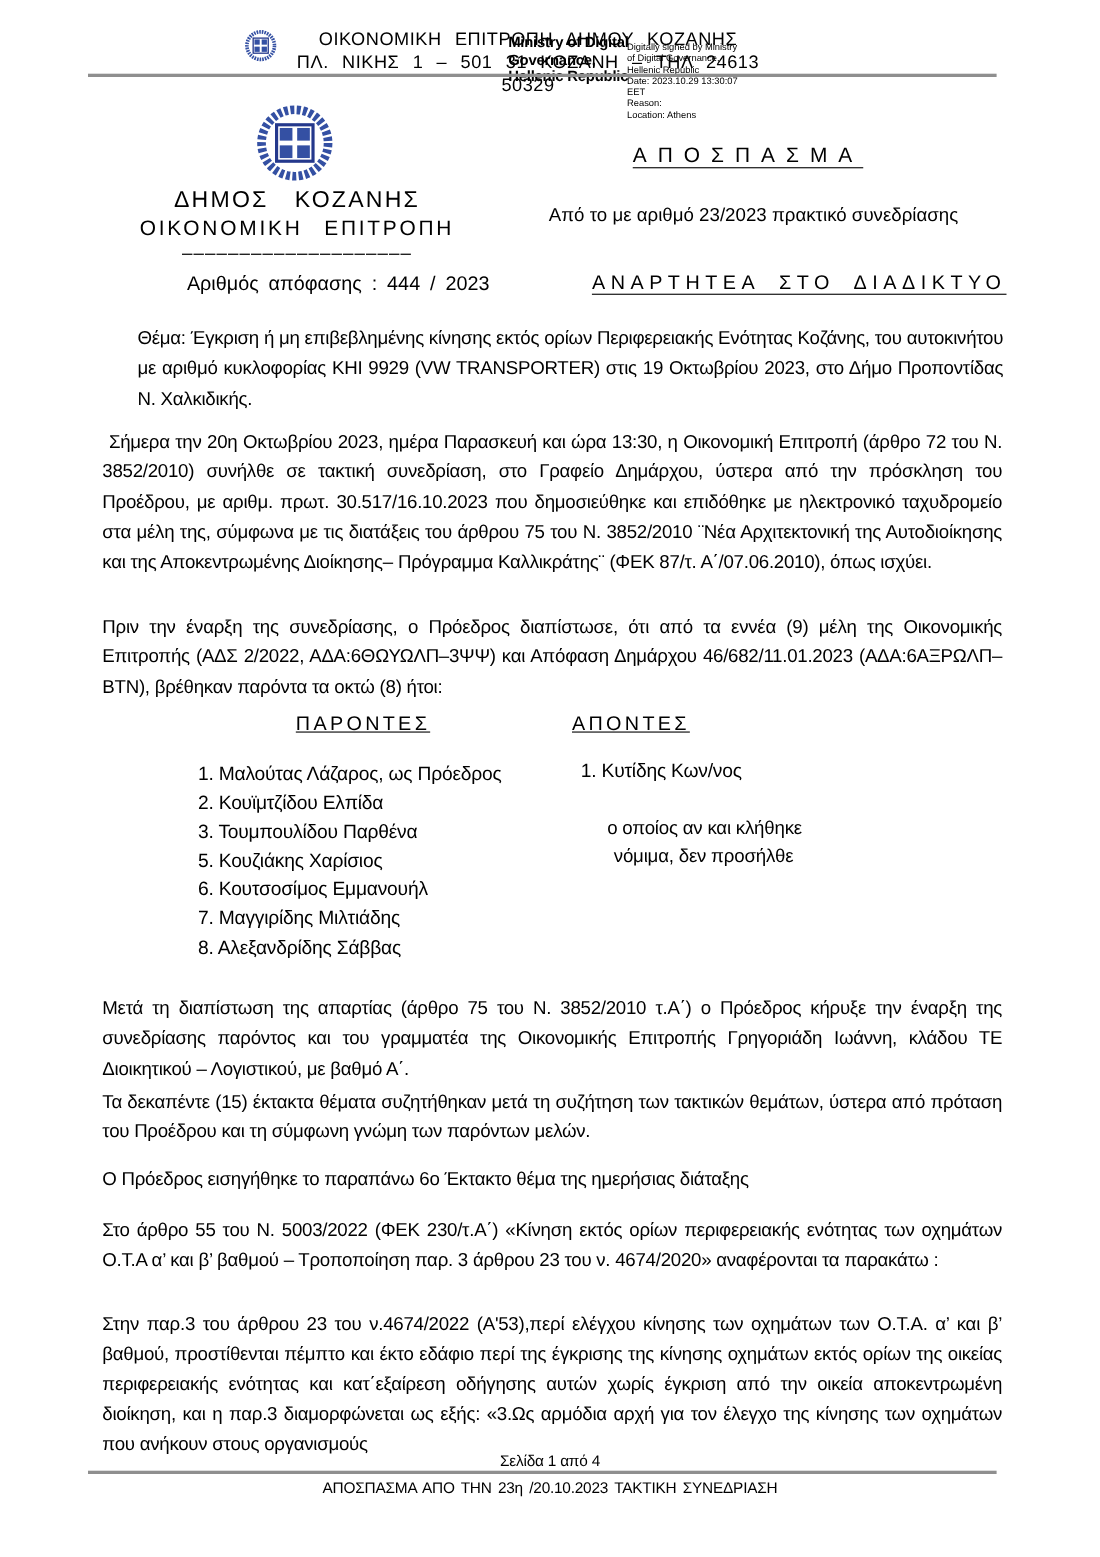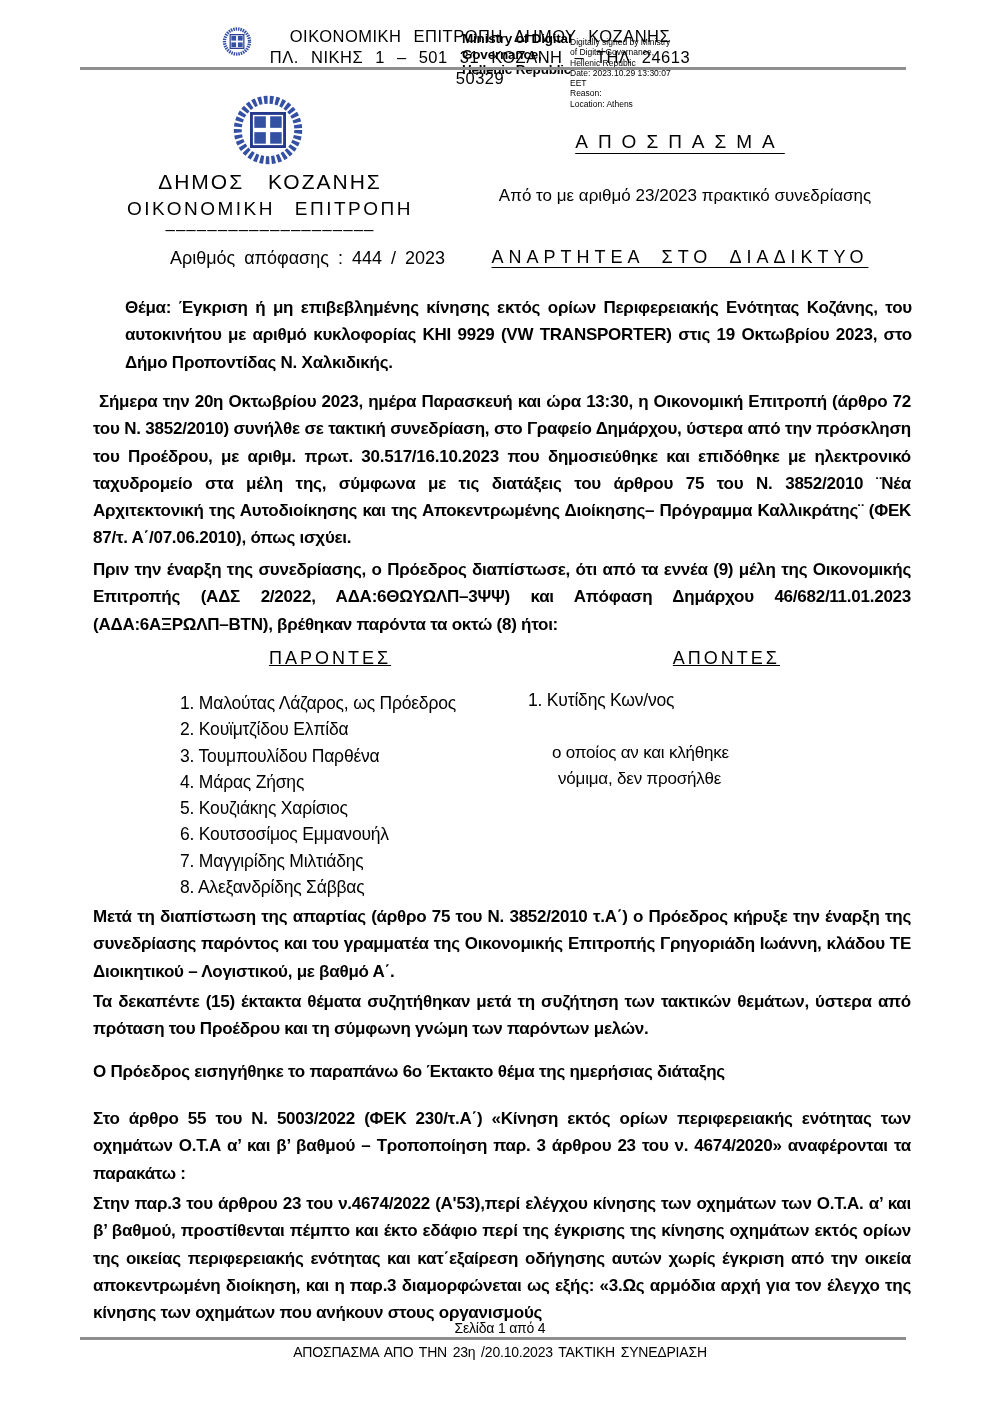--- a/index.html
+++ b/index.html
@@ -23,36 +23,36 @@
   .emblem-big{left:232px;top:92px;width:72px;height:76px;}
   .emblem-small{left:222px;top:26px;width:30px;height:31px;}
   .org-line1{left:95px;top:170px;width:350px;text-align:center;font-size:21px;letter-spacing:2px;word-spacing:16px;}
   .org-line2{left:95px;top:198px;width:350px;text-align:center;font-size:19px;letter-spacing:2.5px;word-spacing:12px;}
   .org-divider{left:95px;top:220px;width:350px;text-align:center;font-size:17px;letter-spacing:1px;}
   .org-decision{left:95px;top:248px;width:350px;text-align:right;font-size:18px;word-spacing:4px;}
   
   .t-apospasma{left:480px;top:131px;width:400px;text-align:center;font-size:19px;letter-spacing:10px;
     text-decoration:underline;text-underline-offset:5px;}
   .t-minutes{left:455px;top:186px;width:460px;text-align:center;font-size:17px;}
-  .t-anartitea{left:445px;top:247px;width:470px;text-align:center;font-size:18px;letter-spacing:5px;word-spacing:8px;
+  .t-anartitea{left:445px;top:247px;width:470px;text-align:right;font-size:18px;letter-spacing:5px;word-spacing:8px;
     text-decoration:underline;text-underline-offset:4px;}
   
-  .para{left:93px;width:818px;font-size:17px;line-height:27.3px;text-align:justify;letter-spacing:-.25px;font-weight:bold;}
+  .para{left:93px;width:818px;font-size:17px;line-height:27.3px;text-align:justify;letter-spacing:-.25px;}
   .subject{left:125px;top:294px;width:787px;}
   .p1{top:388px;text-indent:6px;}
   .p2{top:556px;}
   .p3{top:903px;}
   .p4{top:988px;}
   .p5{top:1058px;text-align:left;}
   .p6{top:1105px;}
   .p7{top:1190px;}
   
   .att-h{font-size:18px;letter-spacing:3px;text-decoration:underline;}
   .att-h-present{left:180px;top:648px;width:300px;text-align:center;}
-  .att-h-absent{left:520px;top:648px;width:260px;text-align:right;}
+  .att-h-absent{left:520px;top:648px;width:260px;text-align:left;}
   .att-list{left:180px;top:690px;width:330px;font-size:17.5px;line-height:26.3px;letter-spacing:-.2px;}
   .att-absent-item{left:528px;top:690px;width:280px;font-size:17.5px;letter-spacing:-.2px;}
   .att-note1{left:552px;top:743px;width:260px;font-size:17px;letter-spacing:-.2px;}
   .att-note2{left:558px;top:769px;width:260px;font-size:17px;letter-spacing:-.2px;}
   
   .ftr{left:0;width:1000px;text-align:center;letter-spacing:-.2px;}
   .ftr1{top:1344px;font-size:14px;word-spacing:2px;}
   .ftr2{top:1320px;font-size:14px;}
 </style>
 </head>
@@ -113,21 +113,20 @@
 
   <div class="abs para p1">Σήμερα την 20η Οκτωβρίου 2023, ημέρα Παρασκευή και ώρα 13:30, η Οικονομική Επιτροπή (άρθρο 72 του Ν. 3852/2010) συνήλθε σε τακτική συνεδρίαση, στο Γραφείο Δημάρχου, ύστερα από την πρόσκληση του Προέδρου, με αριθμ. πρωτ. 30.517/16.10.2023 που δημοσιεύθηκε και επιδόθηκε με ηλεκτρονικό ταχυδρομείο στα μέλη της, σύμφωνα με τις διατάξεις του άρθρου 75 του Ν. 3852/2010 ¨Νέα Αρχιτεκτονική της Αυτοδιοίκησης και της Αποκεντρωμένης Διοίκησης– Πρόγραμμα Καλλικράτης¨ (ΦΕΚ 87/τ. Α΄/07.06.2010), όπως ισχύει.</div>
   <div class="abs para p2">Πριν την έναρξη της συνεδρίασης, ο Πρόεδρος διαπίστωσε, ότι από τα εννέα (9) μέλη της Οικονομικής Επιτροπής (ΑΔΣ 2/2022, ΑΔΑ:6ΘΩΥΩΛΠ–3ΨΨ) και Απόφαση Δημάρχου 46/682/11.01.2023 (ΑΔΑ:6ΑΞΡΩΛΠ–ΒΤΝ), βρέθηκαν παρόντα τα οκτώ (8) ήτοι:</div>
 
   <div class="abs att-h att-h-present">ΠΑΡΟΝΤΕΣ</div>
   <div class="abs att-h att-h-absent">ΑΠΟΝΤΕΣ</div>
   <div class="abs att-list">
     <div>1. Μαλούτας Λάζαρος, ως Πρόεδρος</div>
     <div>2. Κουϊμτζίδου Ελπίδα</div>
     <div>3. Τουμπουλίδου Παρθένα</div>
-    <div>4. Μάρας Ζήσης</div>
     <div>5. Κουζιάκης  Χαρίσιος</div>
     <div>6. Κουτσοσίμος Εμμανουήλ</div>
     <div>7. Μαγγιρίδης Μιλτιάδης</div>
     <div>8. Αλεξανδρίδης Σάββας</div>
   </div>
   <div class="abs att-absent-item">1. Κυτίδης Κων/νος</div>
   <div class="abs att-note1">ο οποίος αν και κλήθηκε</div>
   <div class="abs att-note2">νόμιμα, δεν προσήλθε</div>
 
   <div class="abs para p3">Μετά τη διαπίστωση της απαρτίας (άρθρο 75 του Ν. 3852/2010 τ.Α΄) ο Πρόεδρος κήρυξε την έναρξη της συνεδρίασης παρόντος και του γραμματέα της Οικονομικής Επιτροπής Γρηγοριάδη Ιωάννη, κλάδου ΤΕ Διοικητικού – Λογιστικού, με βαθμό Α΄.</div>

